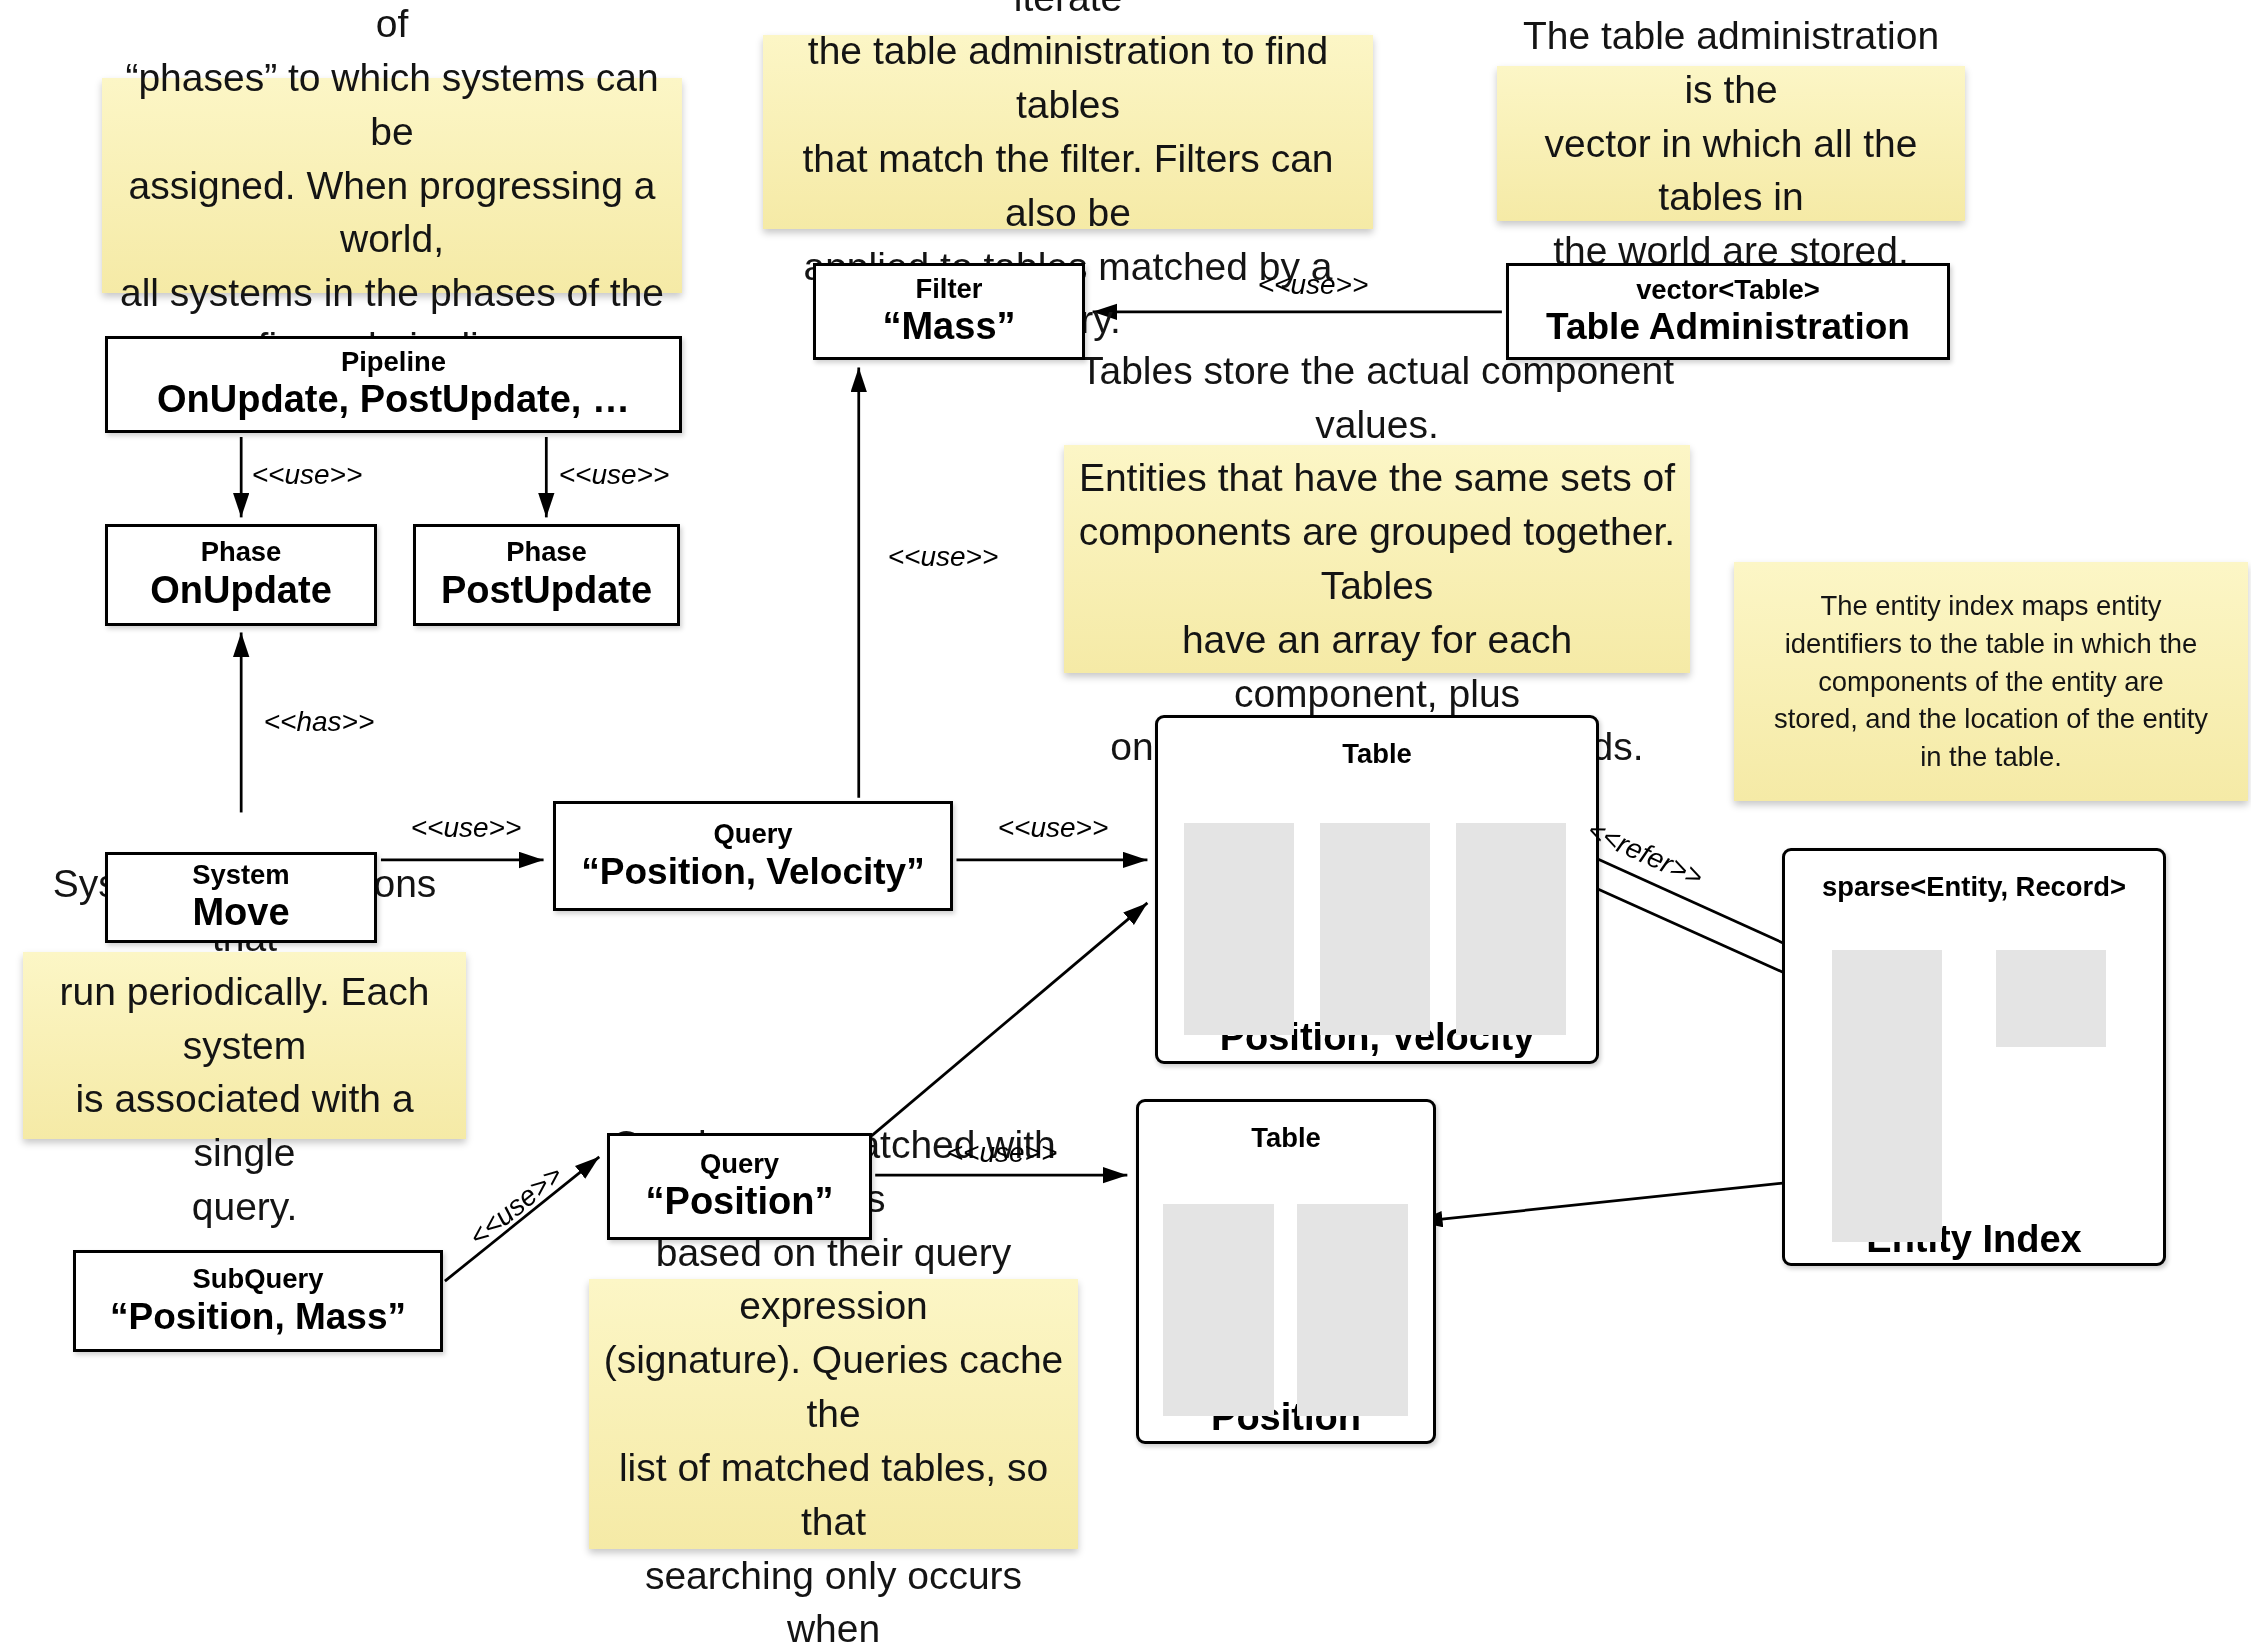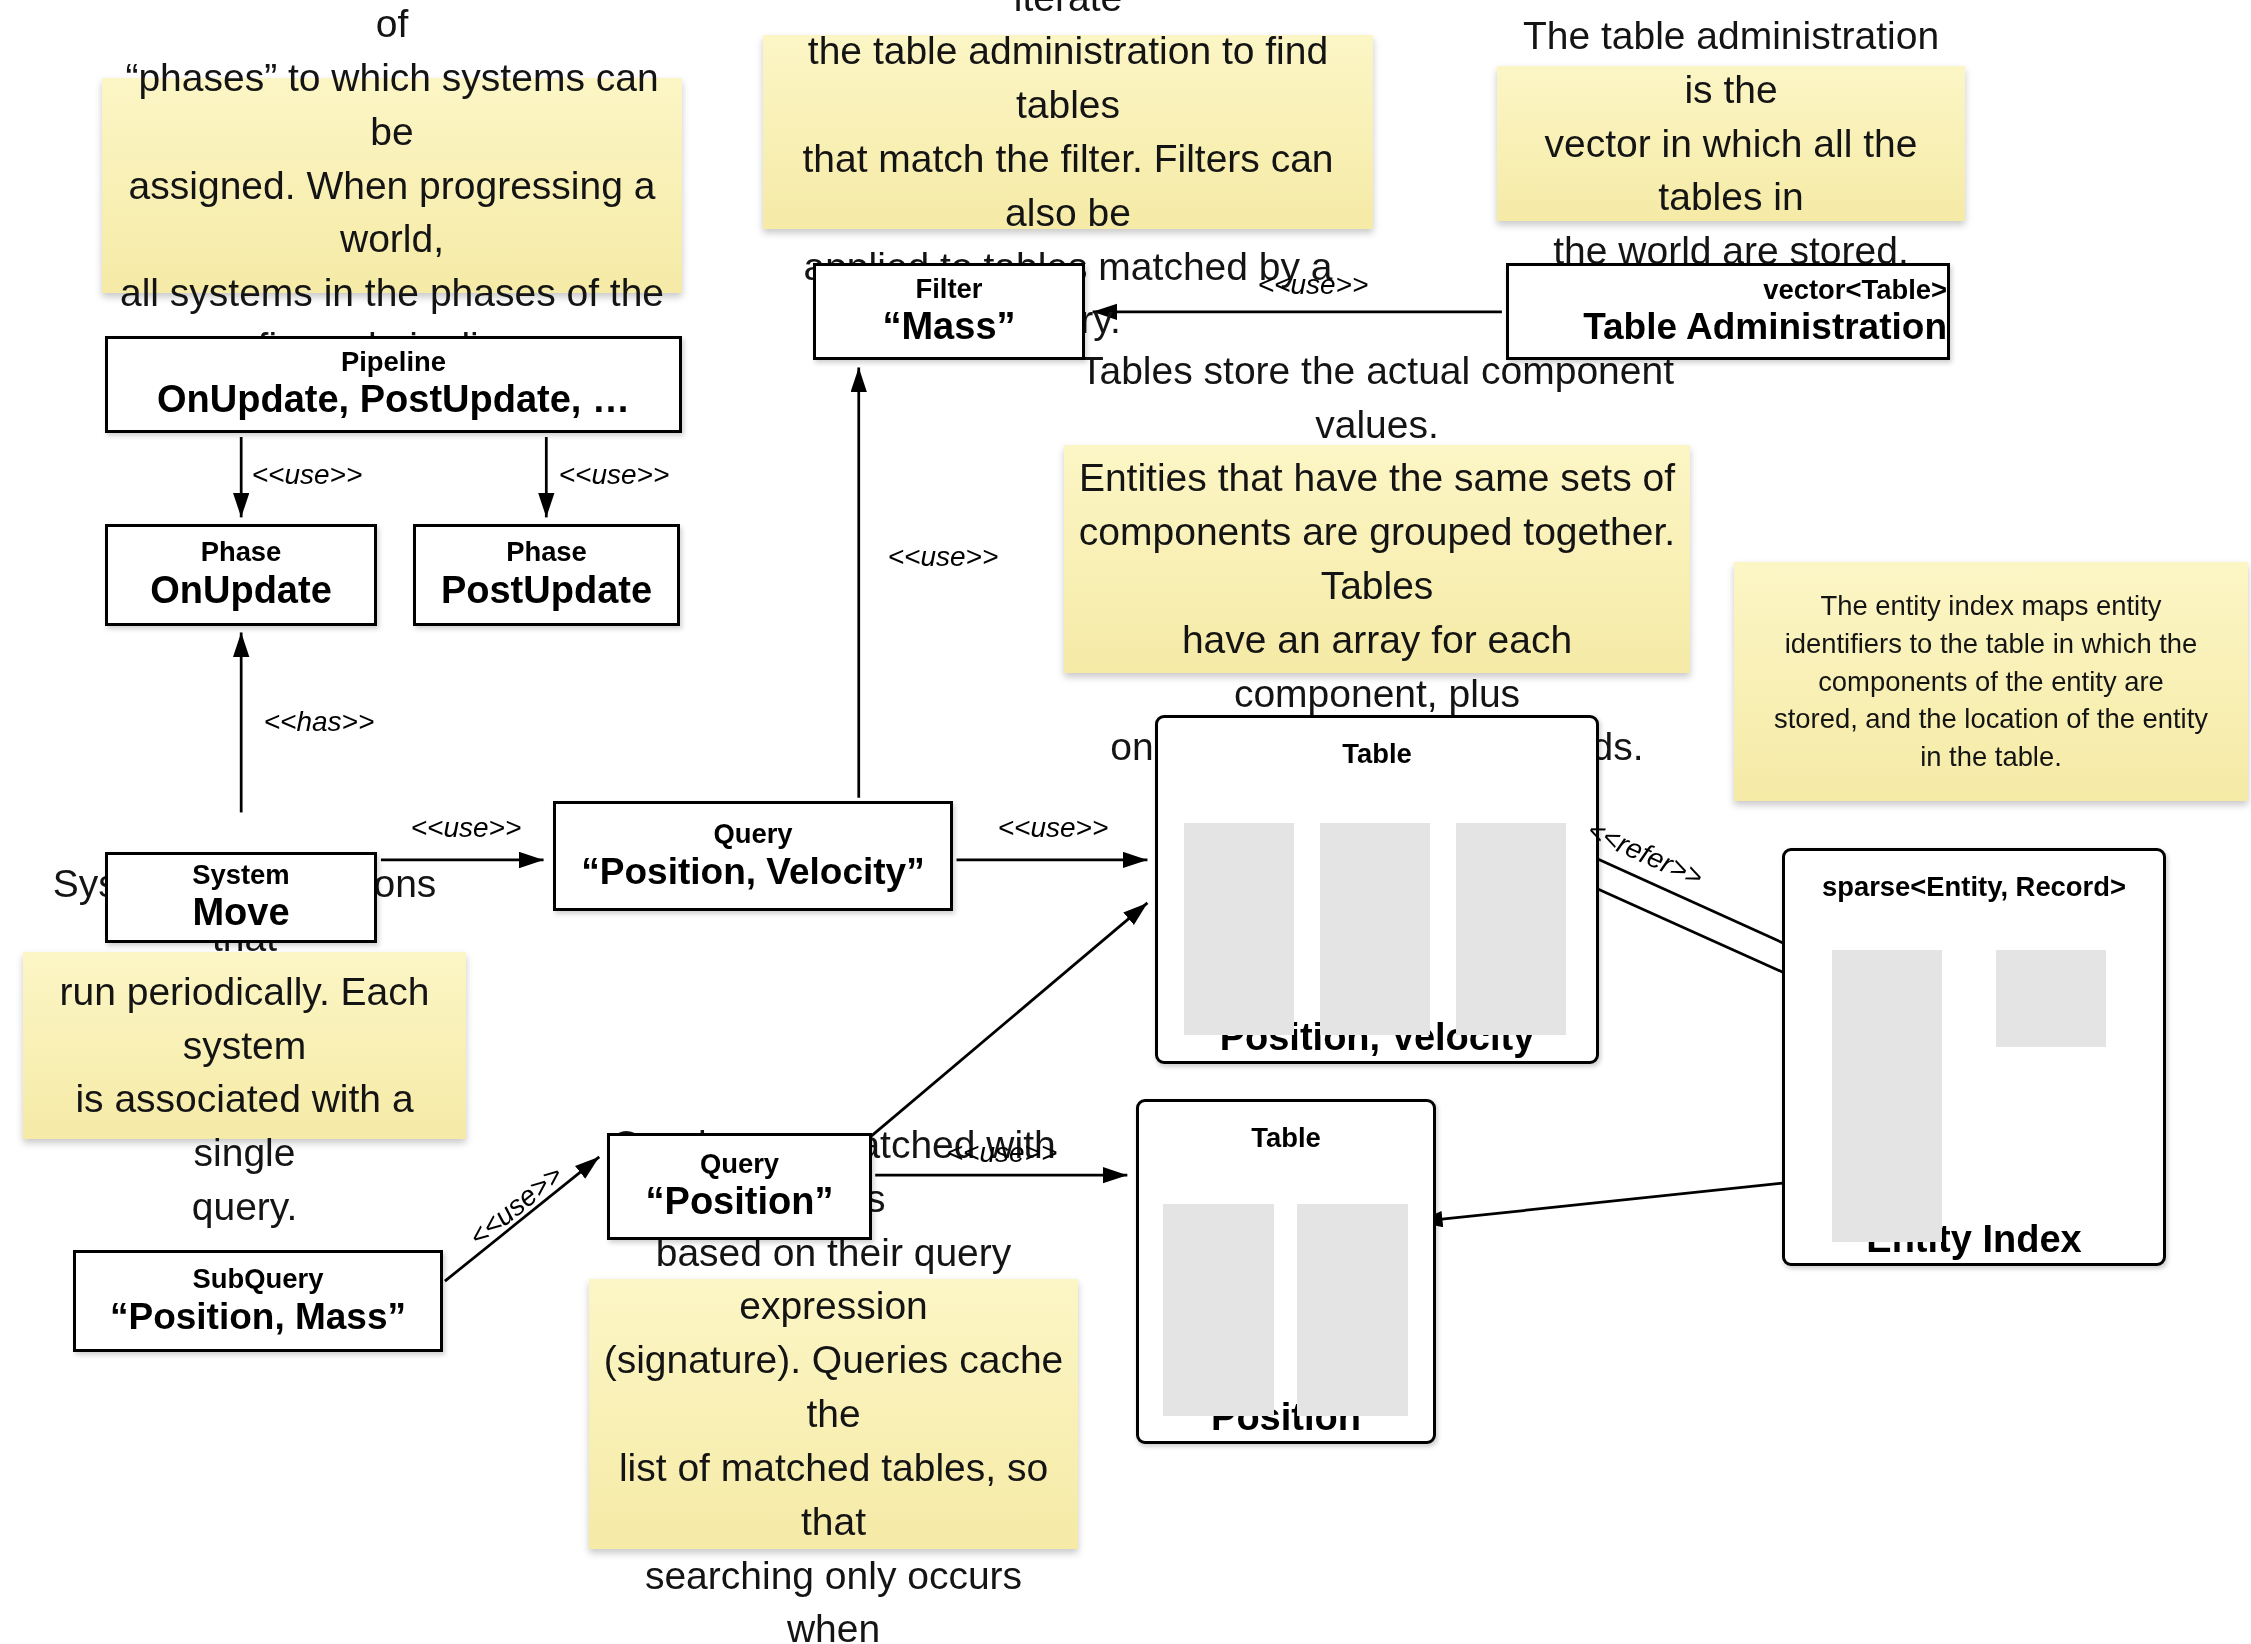--- a/index.html
+++ b/index.html
@@ -111,21 +111,21 @@
     <span class="nm">Move</span>
   </div>
   <div class="ubox" style="left:553px;top:801px;width:400px;height:110px;">
     <span class="st">Query</span>
     <span class="nm" style="font-size:37px;">“Position, Velocity”</span>
   </div>
   <div class="ubox" style="left:813px;top:263px;width:272px;height:97px;">
     <span class="st">Filter</span>
     <span class="nm">“Mass”</span>
   </div>
-  <div class="ubox" style="left:1506px;top:263px;width:444px;height:97px;align-items:flex-end;">
+  <div class="ubox" style="left:1506px;top:263px;width:444px;height:97px;">
     <span class="st">vector&lt;Table&gt;</span>
     <span class="nm" style="font-size:37px;">Table Administration</span>
   </div>
   <div class="ubox top" style="left:1155px;top:715px;width:444px;height:349px;">
     <span class="st">Table</span>
     <span class="nm">Position, Velocity</span>
     <div class="bar" style="left:25.6px;top:105px;width:110px;height:212px;"></div>
     <div class="bar" style="left:162px;top:105px;width:110px;height:212px;"></div>
     <div class="bar" style="left:298px;top:105px;width:110px;height:212px;"></div>
   </div>

